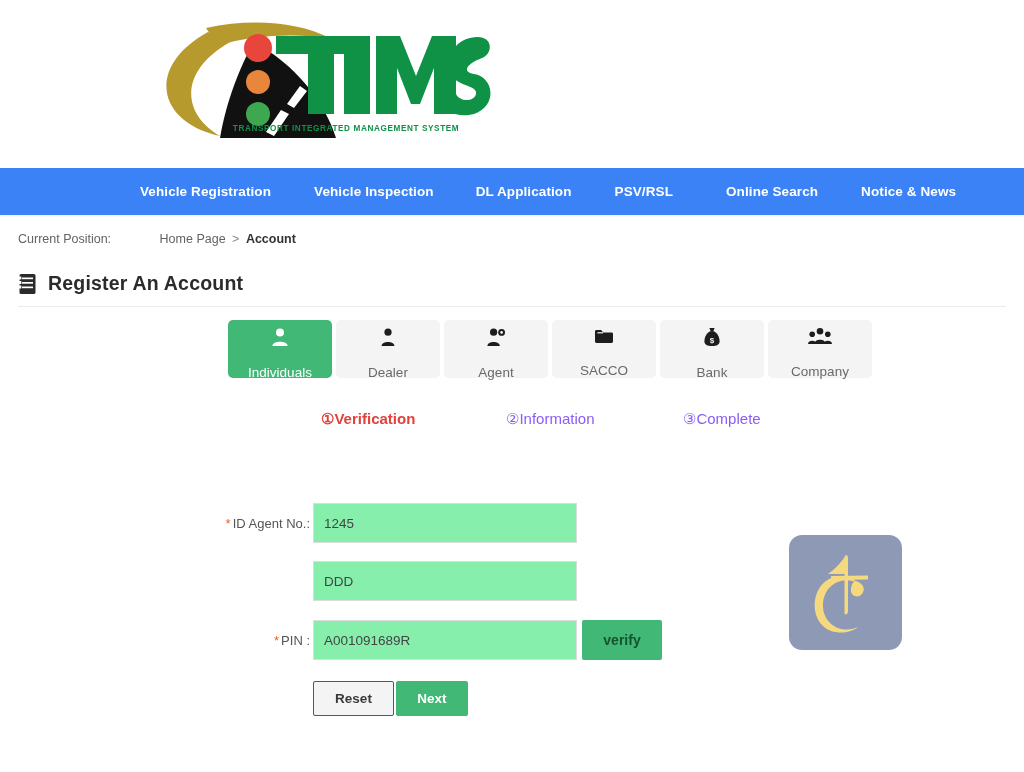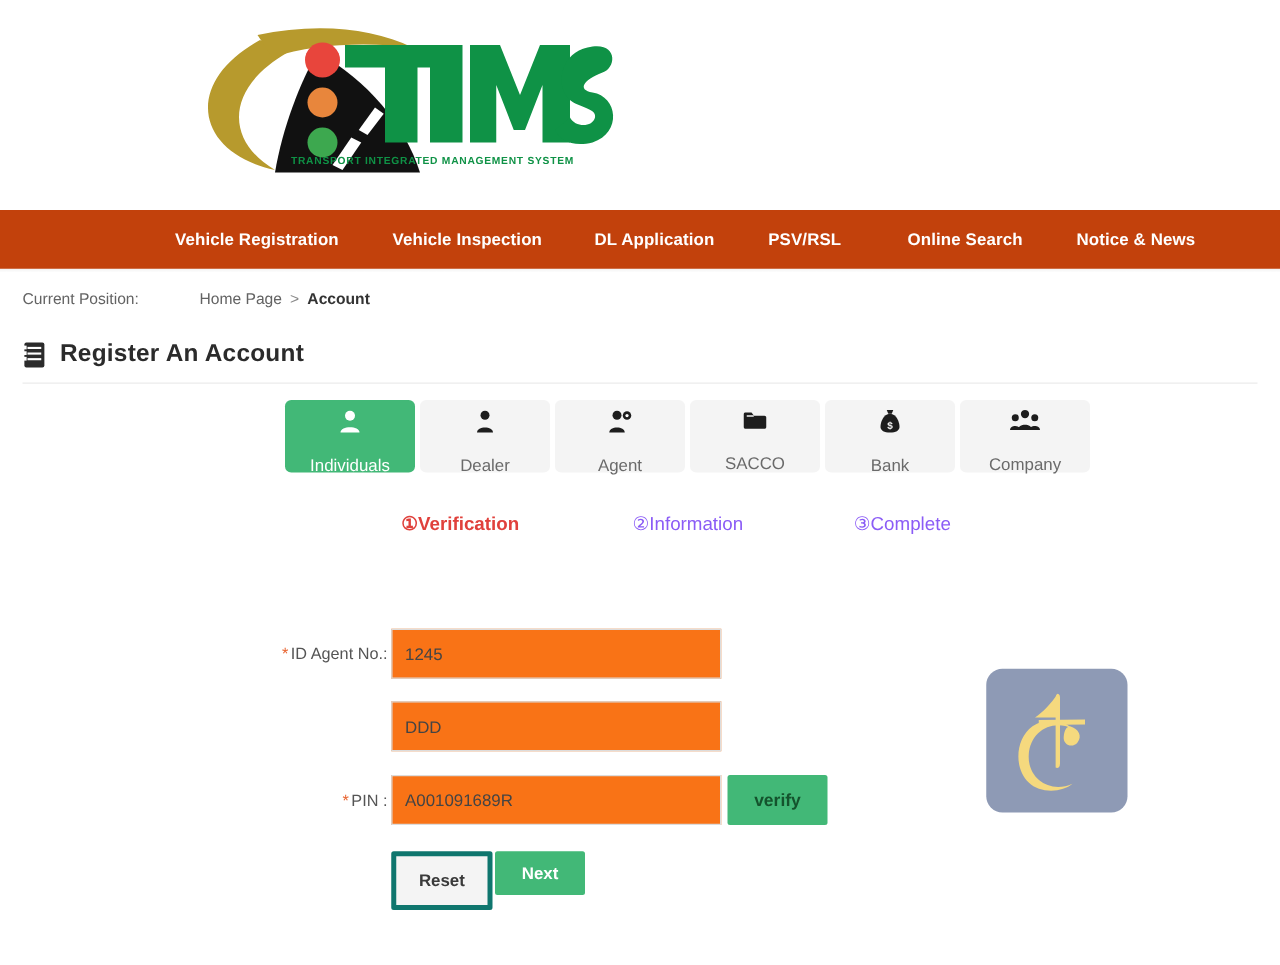--- a/index.html
+++ b/index.html
@@ -18,21 +18,21 @@
     background:#ffffff;
   }
   .logo-wrap {
     position:absolute; left:148px; top:14px; width:352px; height:130px;
   }
   .logo-svg { display:block; width:352px; height:130px; }
 
   
   .nav {
     position:absolute; left:0; top:168px; width:1024px; height:47px;
-    background:#c2410c;
+    background:#3b82f6;
     display:flex; align-items:center;
   }
   .nav-inner{
     display:flex; align-items:center; gap:0px;
     padding-left:140px;
   }
   .nav-item{
     color:#ffffff; font-size:13.5px; font-weight:bold;
     letter-spacing:.1px; white-space:nowrap; cursor:pointer;
     padding:0 0; text-decoration:none;
@@ -105,21 +105,21 @@
   .form{ position:absolute; left:0; top:0; width:1024px; height:772px; }
   .field{ position:absolute; height:40px; }
   .field-label{
     position:absolute; right:0; top:50%; transform:translateY(-50%);
     font-size:13px; color:#555; white-space:nowrap; text-align:right;
   }
   .req{ color:#e8622e; font-size:13px; margin-right:2px; }
   .txt{
     position:absolute; left:0; top:0;
     height:40px; width:264px;
-    border:1px solid #dcdcdc; background:#f97316;
+    border:1px solid #dcdcdc; background:#86efac;
     font-size:13.5px; color:#444;
     padding:0 10px; outline:none;
     font-family:"Liberation Sans", sans-serif;
   }
   .txt::placeholder{ color:#b5b5b5; }
 
   .row1{ left:155px; top:503px; width:155px; }
   .row2{ left:155px; top:561px; width:155px; }
   .row3{ left:155px; top:620px; width:155px; }
   .inp1{ left:313px; top:503px; }
@@ -128,22 +128,22 @@
 
   .btn-verify{
     position:absolute; left:582px; top:620px;
     width:80px; height:40px;
     background:#42b877; border:none; border-radius:2px;
     color:#14532d; font-size:14px; font-weight:bold;
     cursor:pointer; font-family:"Liberation Sans", sans-serif;
   }
   .btn-reset{
     position:absolute; left:313px; top:681px;
-    width:81px; height:47px;
-    background:#f4f4f4; border:4px solid #0f766e; border-radius:2px;
+    width:81px; height:35px;
+    background:#f4f4f4; border:1px solid #0f766e; border-radius:2px;
     color:#3a3a3a; font-size:13.5px; font-weight:bold;
     cursor:pointer; font-family:"Liberation Sans", sans-serif;
   }
   .btn-next{
     position:absolute; left:396px; top:681px;
     width:72px; height:35px;
     background:#42b877; border:none; border-radius:2px;
     color:#fff; font-size:13.5px; font-weight:bold;
     cursor:pointer; font-family:"Liberation Sans", sans-serif;
   }

